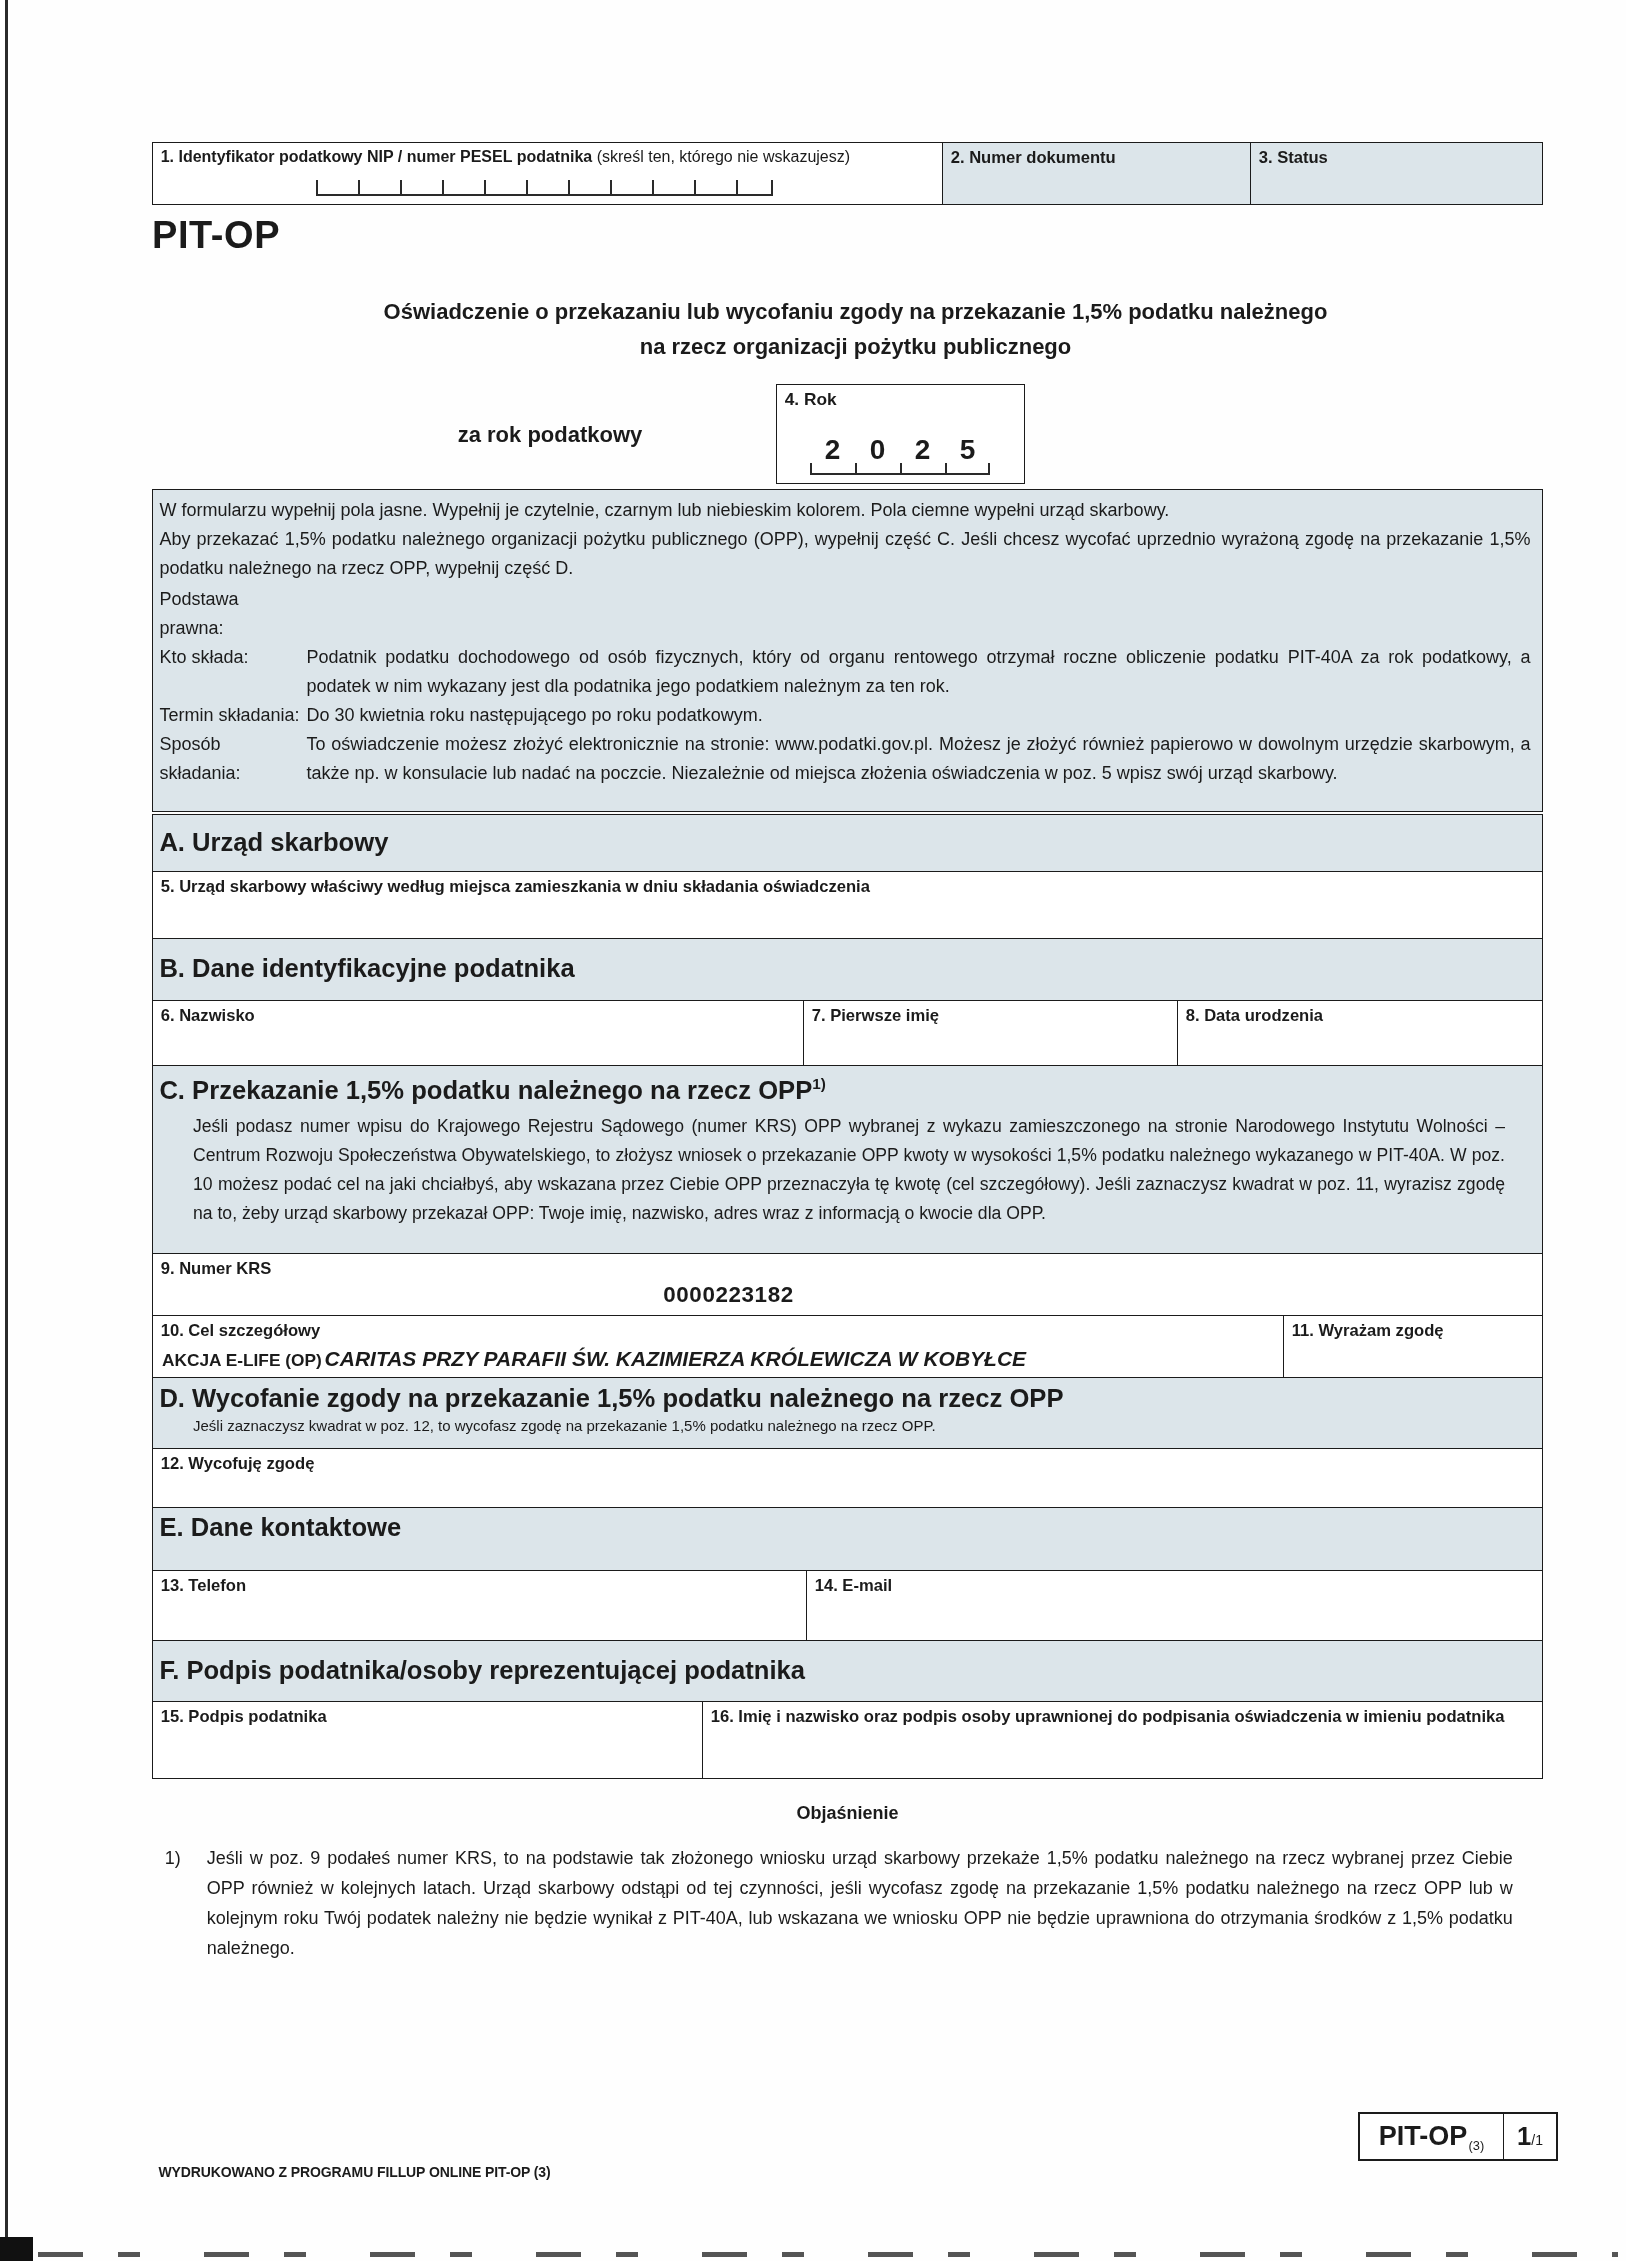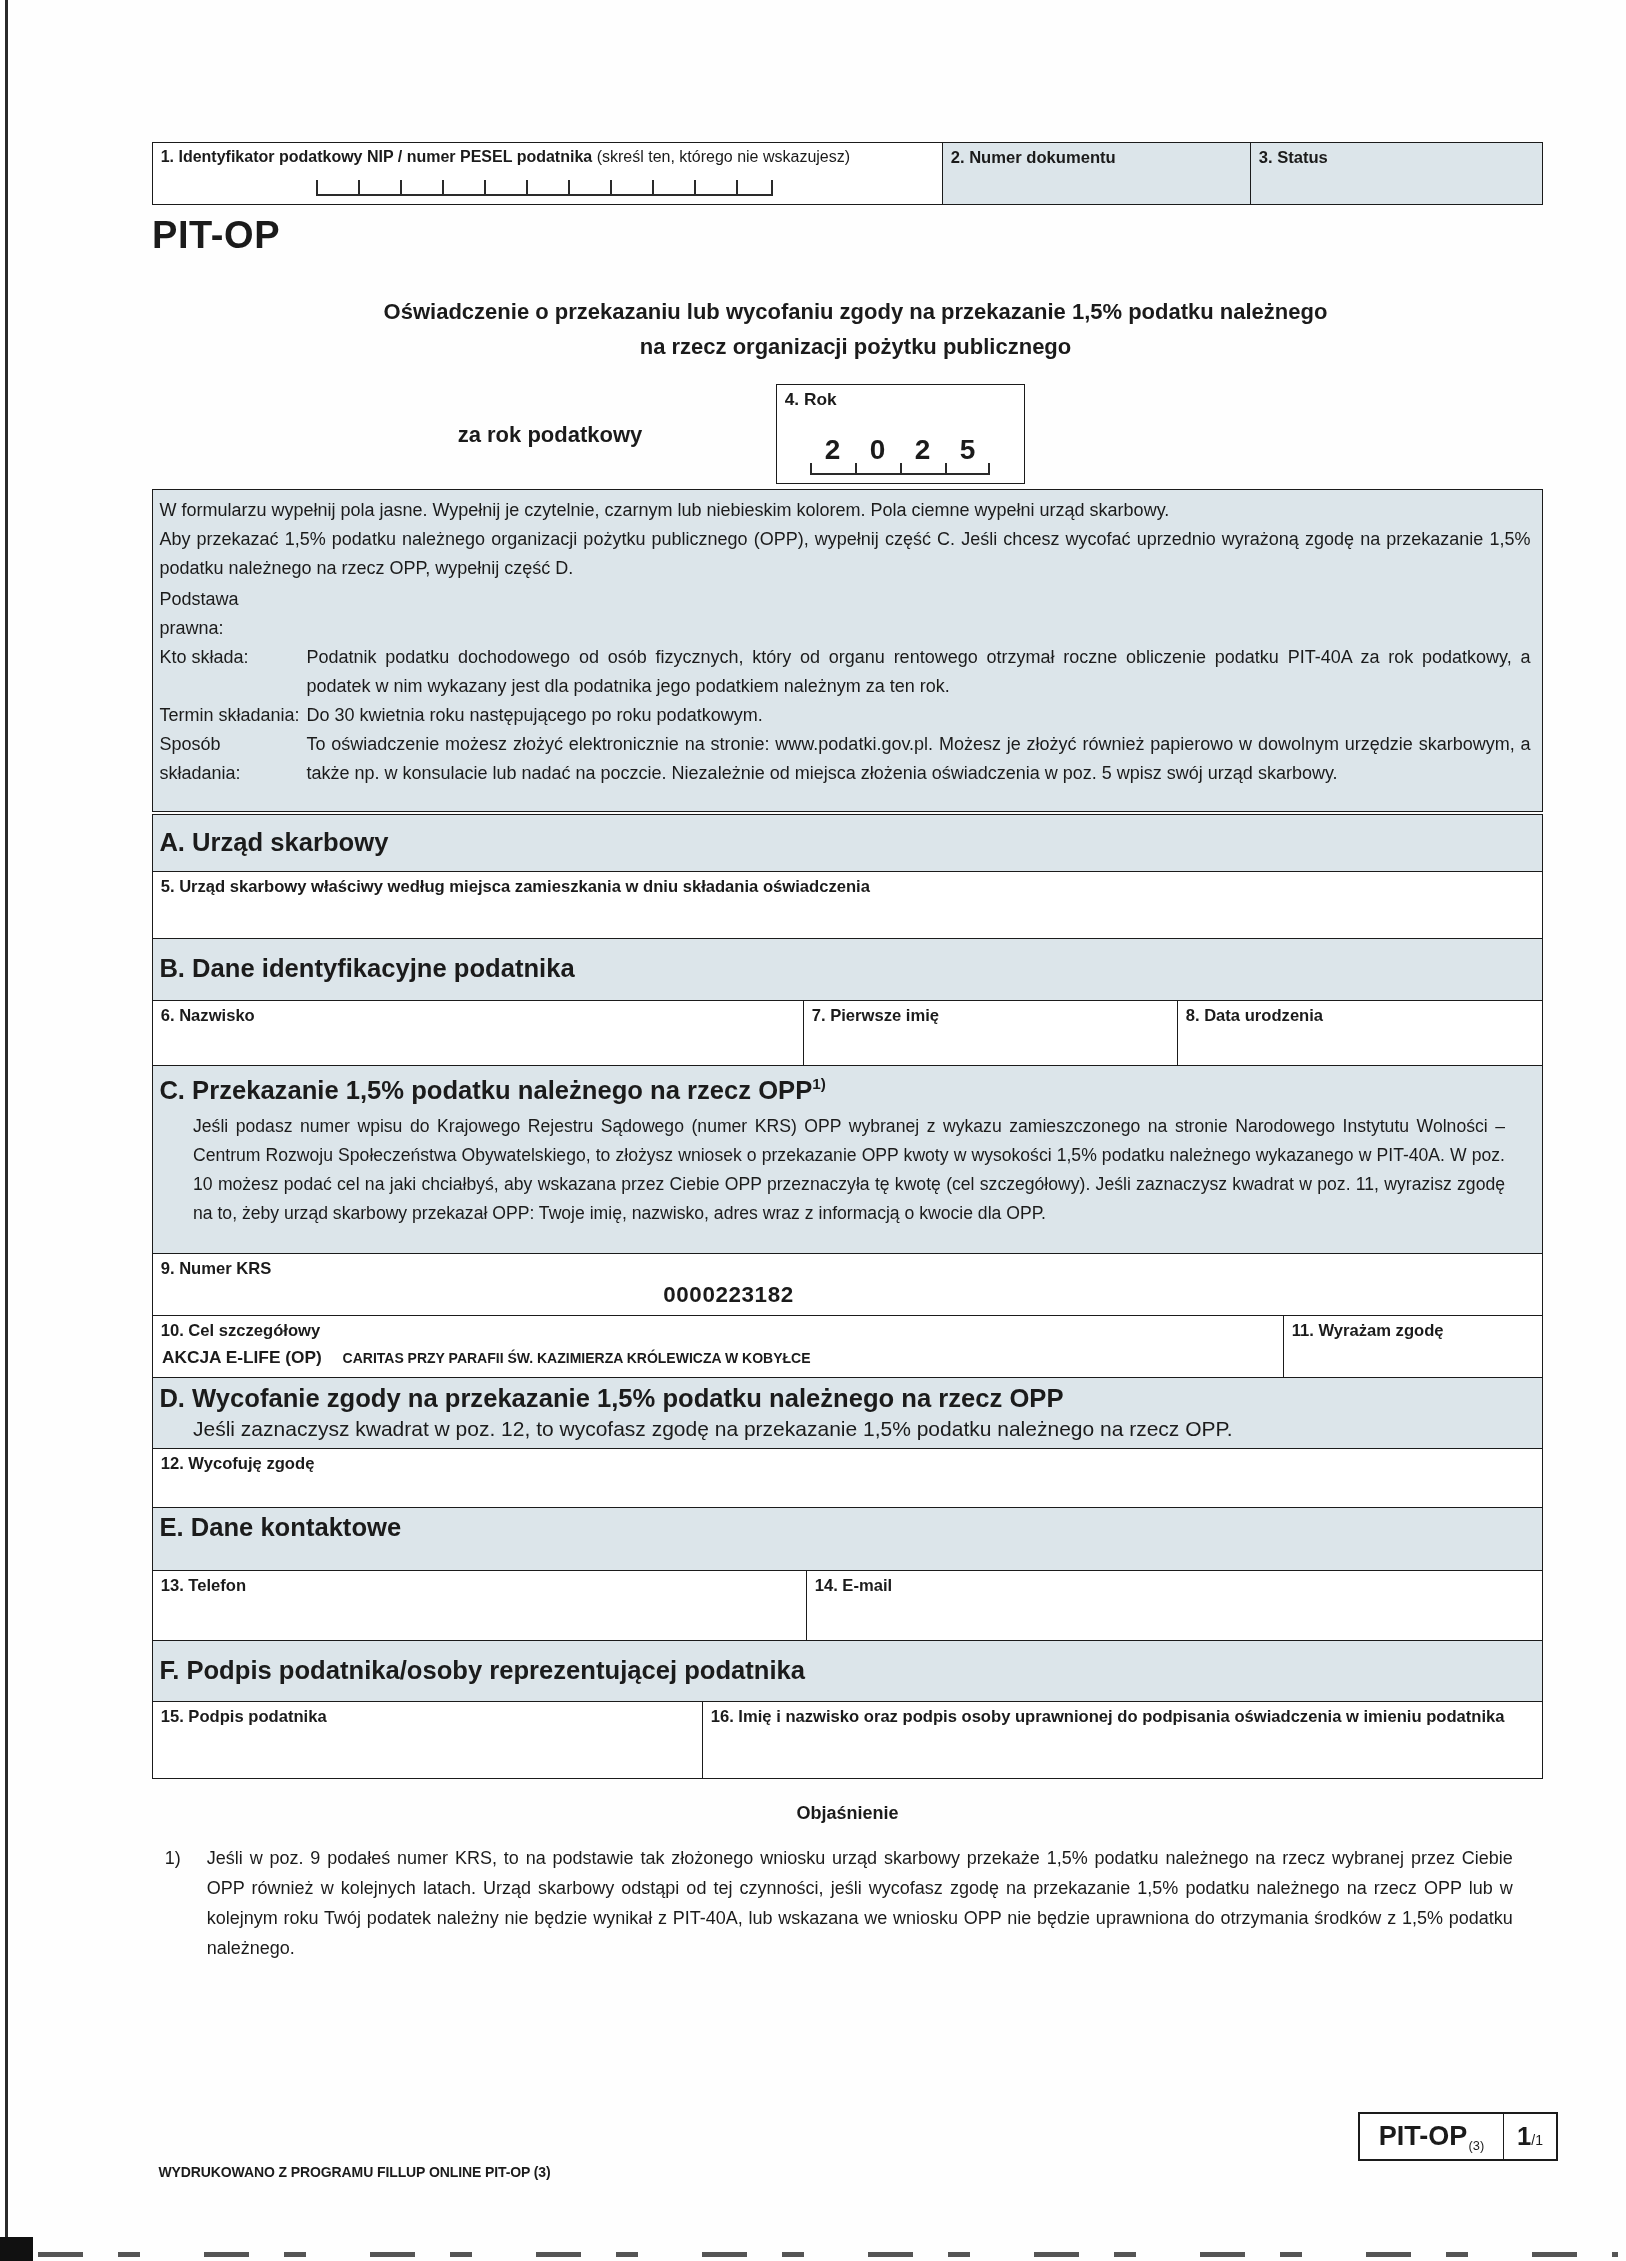--- a/index.html
+++ b/index.html
@@ -146,36 +146,36 @@
     <div class="blk" style="top:1111px;height:64px;">
       <div class="flabel">9. Numer KRS</div>
       <div style="position:absolute;left:0;top:28px;width:1151px;text-align:center;font-size:22.4px;font-weight:bold;letter-spacing:0.6px;">0000223182</div>
     </div>
     <div class="blk" style="top:1173px;height:64px;">
       <div class="cells">
         <div class="cell" style="width:1131px;position:relative;">
           <div class="flabel">10. Cel szczegółowy</div>
           <div style="position:absolute;left:9px;top:31px;white-space:nowrap;">
             <span style="font-size:17.3px;font-weight:bold;">AKCJA E-LIFE (OP)</span>
-            <span style="font-size:14px;font-weight:bold;margin-left:18px;">CARITAS PRZY PARAFII ŚW. KAZIMIERZA KRÓLEWICZA W KOBYŁCE</span>
+            <span style="font-size:21px;font-weight:bold;margin-left:0;font-style:italic;">CARITAS PRZY PARAFII ŚW. KAZIMIERZA KRÓLEWICZA W KOBYŁCE</span>
           </div>
         </div>
         <div class="cell" style="flex:1;position:relative;">
           <div class="flabel">11. Wyrażam zgodę</div>
           <div class="cbrow" style="position:absolute;left:90px;top:29px;">
             <span class="cb checked"></span>
             <span>1. tak</span>
           </div>
         </div>
       </div>
     </div>
 
     <div class="blk shaded" style="top:1235px;height:72px;">
       <div class="sechead" style="padding:6.4px 0 0 6.4px;">D. Wycofanie zgody na przekazanie 1,5% podatku należnego na rzecz OPP</div>
-      <div style="margin:3.8px 25.6px 0 40px;font-size:21px;">Jeśli zaznaczysz kwadrat w poz. 12, to wycofasz zgodę na przekazanie 1,5% podatku należnego na rzecz OPP.</div>
+      <div style="margin:3.8px 25.6px 0 40px;font-size:15px;">Jeśli zaznaczysz kwadrat w poz. 12, to wycofasz zgodę na przekazanie 1,5% podatku należnego na rzecz OPP.</div>
     </div>
     <div class="blk" style="top:1306px;height:61px;">
       <div class="flabel">12. Wycofuję zgodę</div>
       <div class="cbrow" style="position:absolute;left:651px;top:28px;">
         <span class="cb"></span>
         <span>1. tak</span>
       </div>
     </div>
 
     <div class="blk shaded" style="top:1365px;height:65px;">

